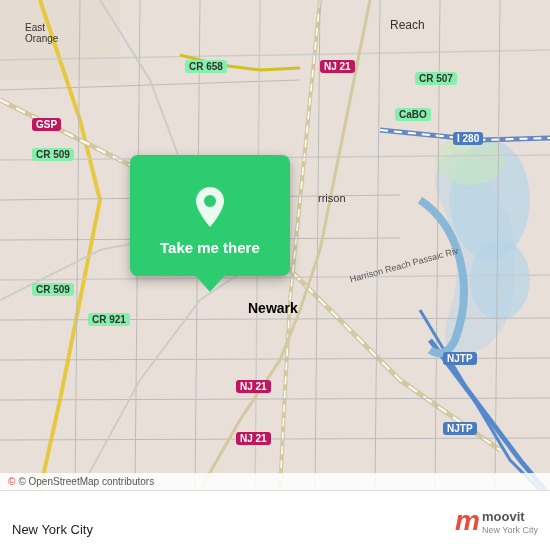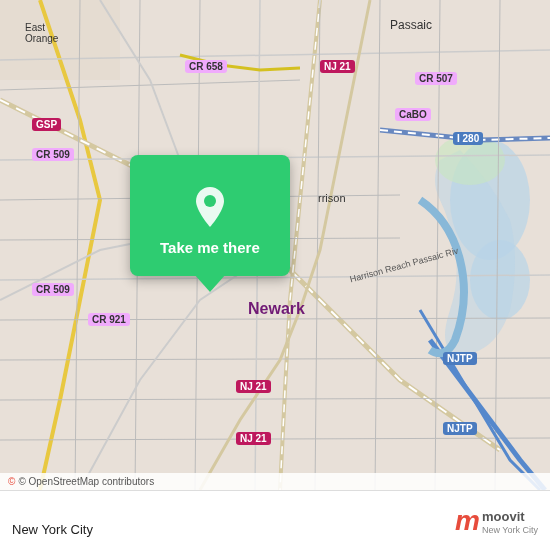--- a/index.html
+++ b/index.html
@@ -71,21 +71,21 @@
       font-size: 15px;
       font-weight: 600;
       white-space: nowrap;
     }
 
     
     .road-label {
       position: absolute;
       font-size: 10px;
       font-weight: bold;
-      background: #f0abfc;
+      background: #86efac;
       border-radius: 3px;
       padding: 1px 4px;
       color: #333;
     }
 
     .road-label-green {
       background: #be185d;
       color: white;
     }
 
@@ -226,23 +226,23 @@
   <div class="road-label road-label-blue" style="left:453px; top:132px;">I 280</div>
   <div class="road-label" style="left:395px; top:108px;">CaBO</div>
   <div class="road-label" style="left:32px; top:283px;">CR 509</div>
   <div class="road-label" style="left:88px; top:313px;">CR 921</div>
   <div class="road-label road-label-green" style="left:236px; top:380px;">NJ 21</div>
   <div class="road-label road-label-green" style="left:236px; top:432px;">NJ 21</div>
   <div class="road-label road-label-blue" style="left:443px; top:352px;">NJTP</div>
   <div class="road-label road-label-blue" style="left:443px; top:422px;">NJTP</div>
 
   <div style="position:absolute; left:25px; top:22px; font-size:10px; color:#333; font-weight:500;">East<br>Orange</div>
-  <div style="position:absolute; left:390px; top:18px; font-size:12px; color:#333; font-weight:500;">Passaic</div>
+  <div style="position:absolute; left:390px; top:18px; font-size:12px; color:#333; font-weight:500;">Reach</div>
   <div style="position:absolute; left:318px; top:192px; font-size:11px; color:#333;">rrison</div>
-  <div style="position:absolute; left:248px; top:300px; font-size:16px; color:#701a75; font-weight:600;">Newark</div>
+  <div style="position:absolute; left:248px; top:300px; font-size:14px; color:#000000; font-weight:600;">Newark</div>
   <div style="position:absolute; left:348px; top:260px; font-size:9px; color:#555; transform:rotate(-15deg);">Harrison Reach Passaic Riv</div>
 
   <div id="popup-button">
     <div id="popup-box">
 
       <svg class="pin-icon" viewBox="0 0 36 44" fill="none" xmlns="http://www.w3.org/2000/svg">
         <path d="M18 2C10.268 2 4 8.268 4 16C4 26 18 42 18 42C18 42 32 26 32 16C32 8.268 25.732 2 18 2Z" fill="white" opacity="0.9"></path>
         <circle cx="18" cy="16" r="6" fill="#2ecc71"></circle>
       </svg>
       <span id="take-me-there-label">Take me there</span>

